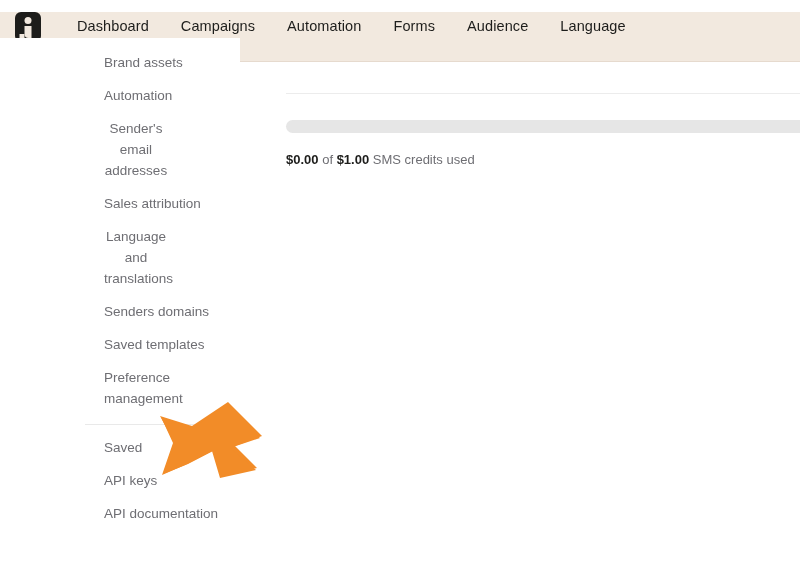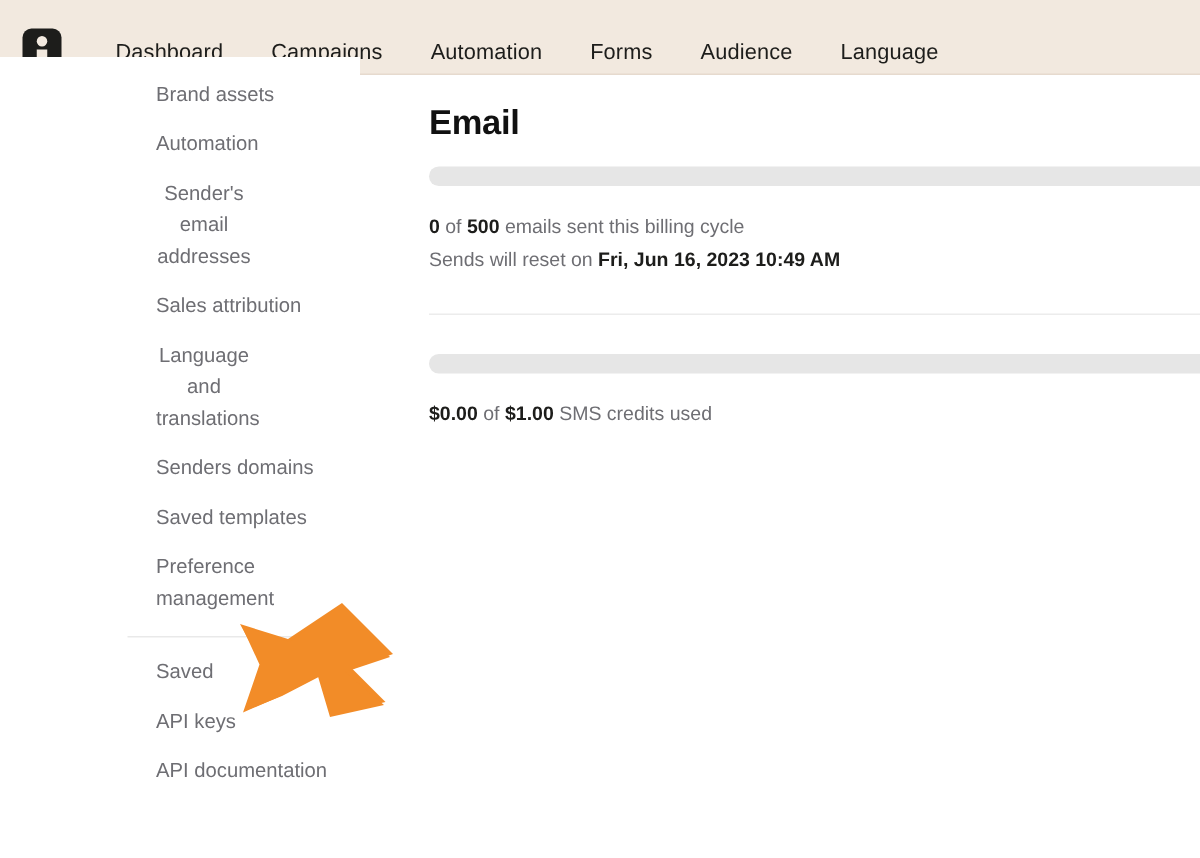--- a/index.html
+++ b/index.html
@@ -7,24 +7,24 @@
     margin: 0; padding: 0;
     width: 800px; height: 572px;
     background: #ffffff;
     font-family: "Liberation Sans", sans-serif;
     overflow: hidden;
   }
   #app { position: relative; width: 800px; height: 572px; background:#fff; }
 
   
   .topbar {
-    position: absolute; left: 0; top: 0; width: 800px; height: 50px;
+    position: absolute; left: 0; top: 12px; width: 800px; height: 50px;
     background: #f2e9df;
     border-bottom: 1px solid #e6dace;
-    display: flex; align-items: flex-end;
+    display: flex; align-items: flex-start;
   }
   .logo {
     width: 26px; height: 30px; margin-left: 15px; margin-right: 18px;
     background: #1d1d1b; border-radius: 6px;
     position: relative; flex: none;
   }
   .logo .dot {
     position: absolute; left: 50%; top: 5px; transform: translateX(-50%);
     width: 7px; height: 7px; border-radius: 50%; background: #f2e9df;
   }
@@ -115,32 +115,20 @@
     <div class="side-item wrap">Preference management</div>
     <div class="side-divider"></div>
     <div class="side-item">Saved</div>
     <div class="side-item">API keys</div>
     <div class="side-item">API documentation</div>
 
   </div>
 
   <div class="main">
 
-    <div class="section">
-      <div class="section-title">Email</div>
-      <div class="progress">
-        <div class="fill" style="width: 0%;"></div>
-      </div>
-      <div class="meta-line">
-        <b>0</b><span> of </span><b>500</b><span> emails sent this billing cycle</span>
-      </div>
-      <div class="meta-line">
-        <span>Sends will reset on </span><b>Fri, Jun 16, 2023 10:49 AM</b>
-      </div>
-    </div>
 
     <div class="hr"></div>
 
     <div class="section sms">
       <div class="progress">
         <div class="fill" style="width: 0%;"></div>
       </div>
       <div class="meta-line">
         <b>$0.00</b><span> of </span><b>$1.00</b><span> SMS credits used</span>
       </div>

